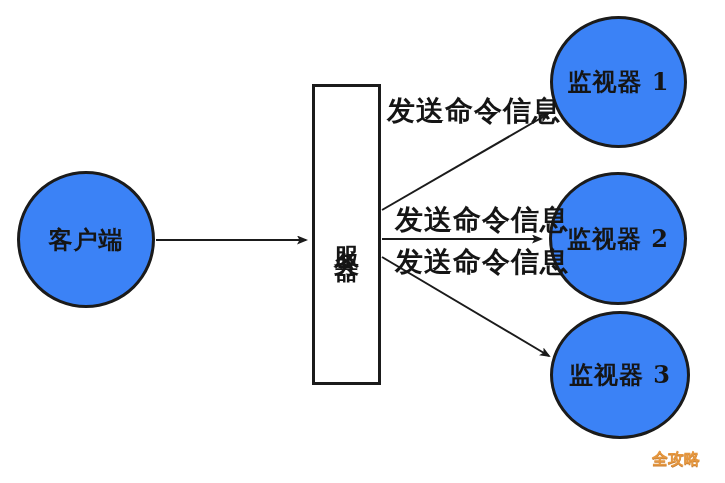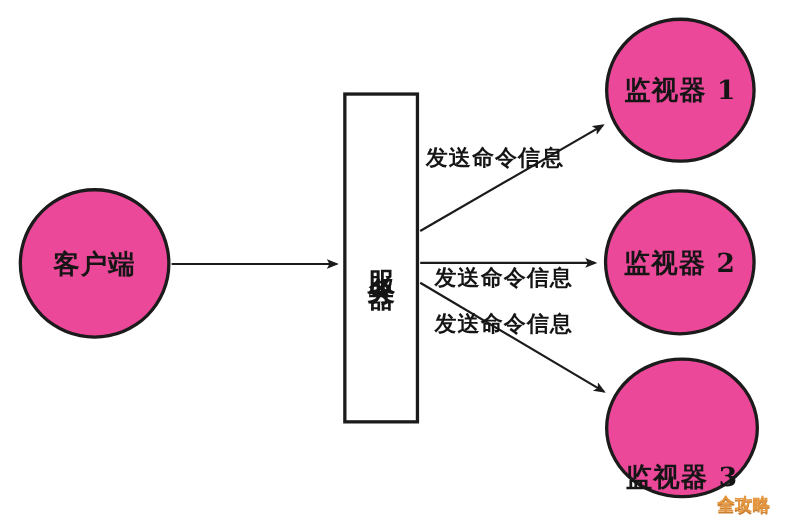--- a/index.html
+++ b/index.html
@@ -17,21 +17,21 @@
     overflow: hidden;
   }
   .node-circle {
     position: absolute;
     box-sizing: border-box;
     border: 3px solid #1b1b1b;
     border-radius: 50%;
     display: flex;
     align-items: center;
     justify-content: center;
-    background: #ec4899;
+    background: #3b82f6;
   }
   .node-rect {
     position: absolute;
     box-sizing: border-box;
     border: 3px solid #1b1b1b;
     display: flex;
     align-items: center;
     justify-content: center;
     background: #ffffff;
   }
@@ -44,26 +44,25 @@
   .vertical-label {
     writing-mode: vertical-rl;
     text-orientation: upright;
     font-size: 25px;
     font-weight: 600;
     letter-spacing: 6px;
     line-height: 1;
   }
   .edge-label {
     position: absolute;
-    font-size: 20px;
+    font-size: 28px;
     font-weight: 600;
     letter-spacing: 1px;
     white-space: nowrap;
     line-height: 1.1;
-    margin-top: 36px;
   }
   .arrow-layer {
     position: absolute;
     left: 0;
     top: 0;
     width: 725px;
     height: 483px;
     pointer-events: none;
   }
   .watermark {
@@ -107,21 +106,21 @@
   </div>
 
   <div class="node-circle" style="left:550px; top:16px; width:137px; height:132px;">
     <span class="node-label">监视器 1</span>
   </div>
 
   <div class="node-circle" style="left:549px; top:172px; width:138px; height:133px;">
     <span class="node-label">监视器 2</span>
   </div>
 
-  <div class="node-circle" style="left:550px; top:325px; width:140px; height:128px;align-items:flex-end;">
+  <div class="node-circle" style="left:550px; top:311px; width:140px; height:128px;">
     <span class="node-label">监视器 3</span>
   </div>
 
 
   <div class="edge-label" style="left:387px; top:96px;">发送命令信息</div>
 
   <div class="edge-label" style="left:395px; top:205px;">发送命令信息</div>
 
   <div class="edge-label" style="left:395px; top:247px;">发送命令信息</div>
 

